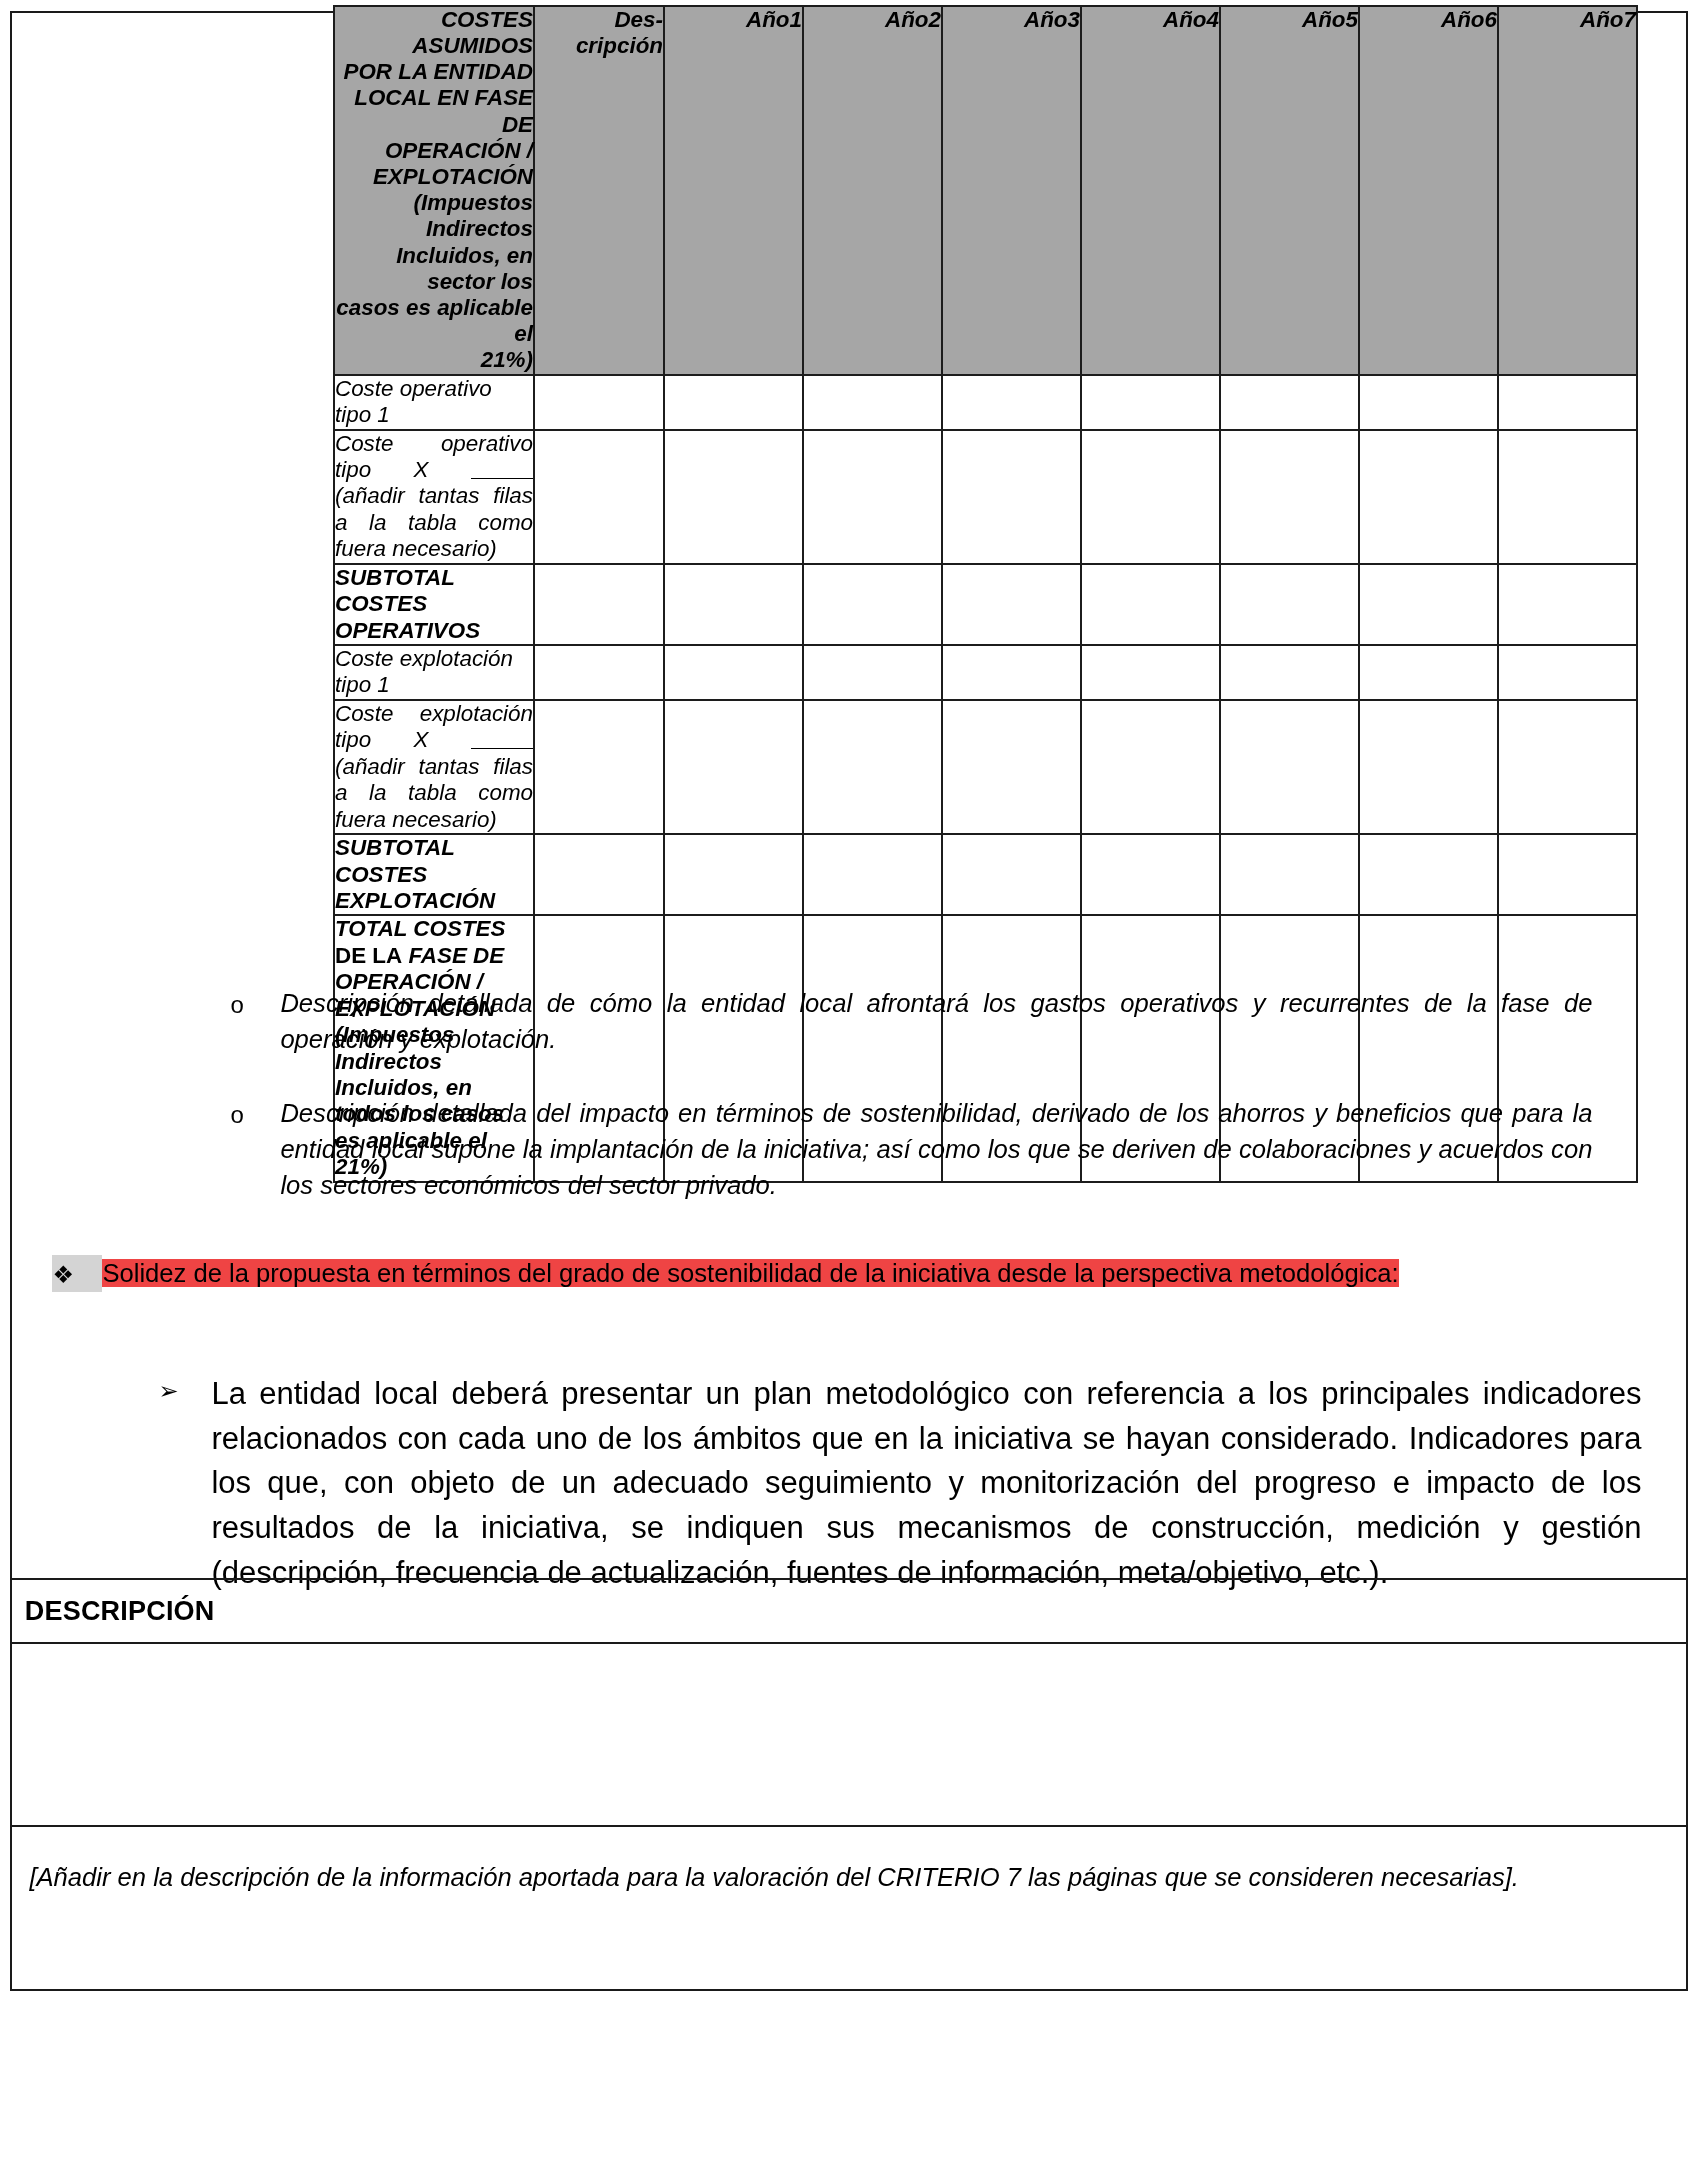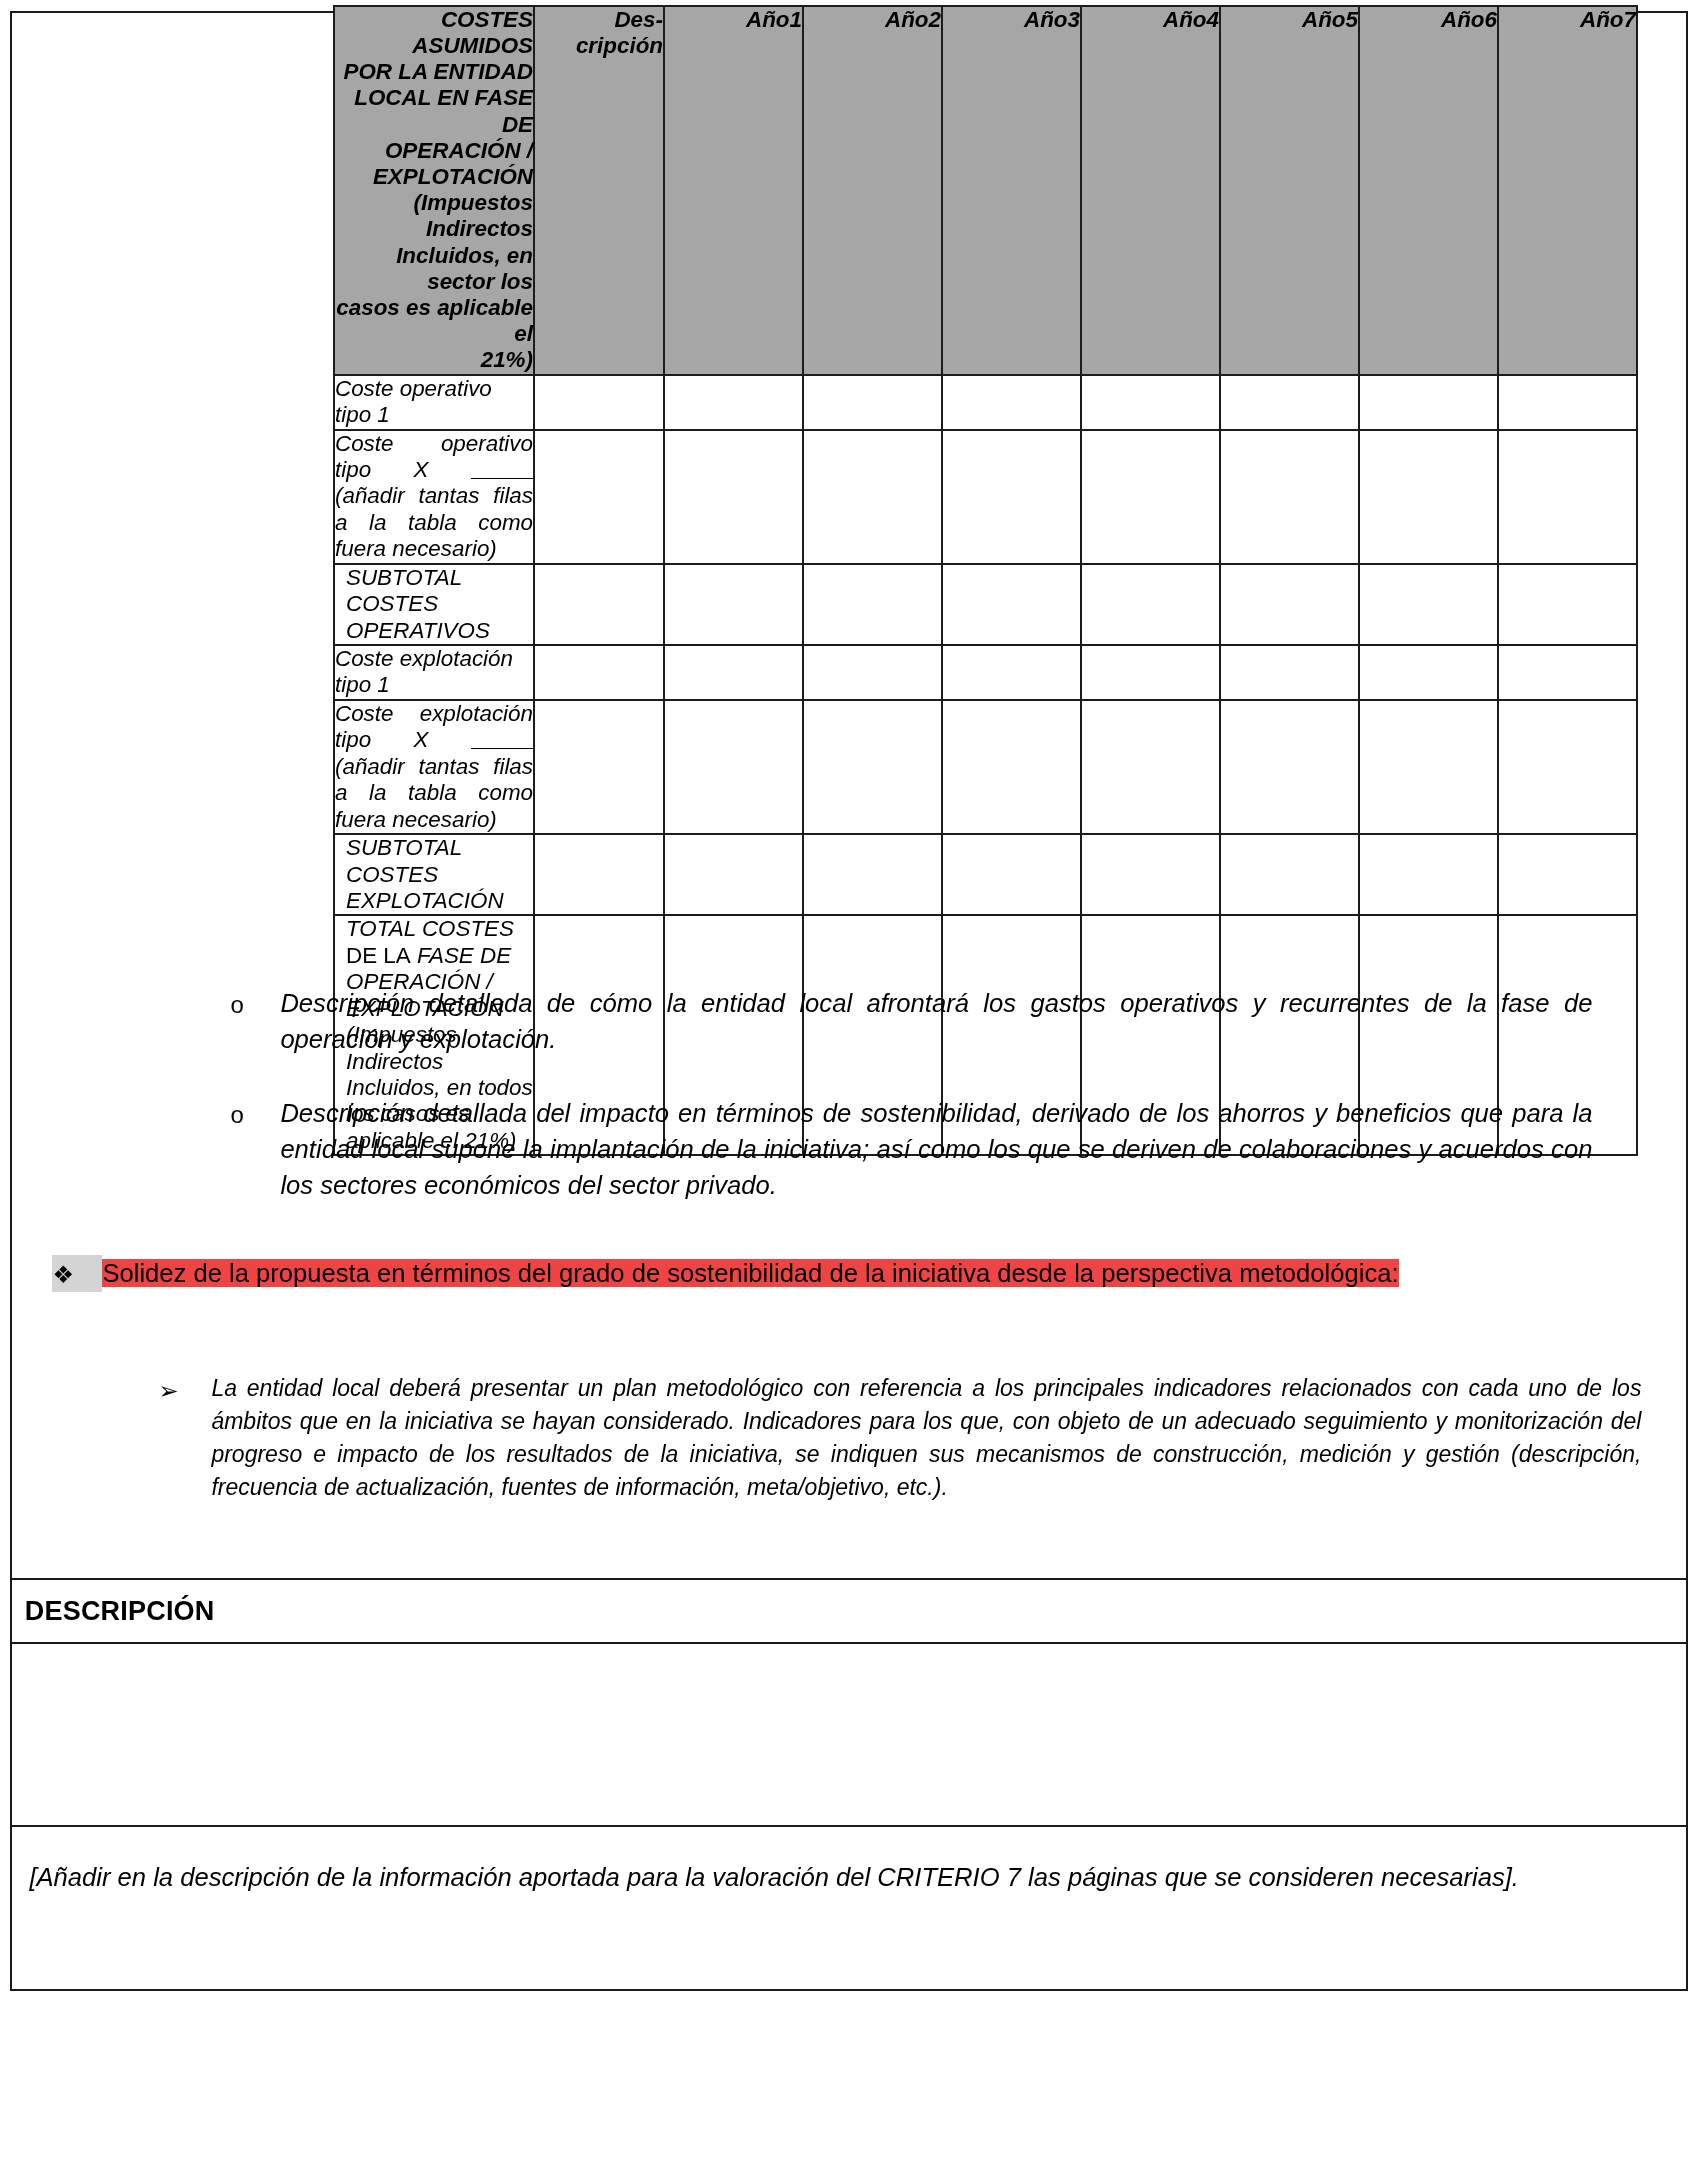--- a/index.html
+++ b/index.html
@@ -65,22 +65,21 @@
   td.rowlabel {
     font-style: italic;
     font-size: 22.4px;
     line-height: 1.18;
     padding: 4.8px 6.4px 4.8px 8px;
     text-align: justify;
     text-align-last: left;
     hyphens: none;
   }
   td.rowlabel.bold {
-    font-weight: normal;
-    padding-left: 11px;
+    font-weight: bold;
   }
   td.rowlabel.single {
     text-align: left;
   }
   td.cell {
     background: #ffffff;
   }
   .u-line {
     display: inline-block;
     border-bottom: 1.6px solid #000;
@@ -176,22 +175,21 @@
   }
   .bullet-arrow .marker {
     width: 53px;
     flex: 0 0 53px;
     font-size: 24px;
     line-height: 1.44;
     padding-top: 2.4px;
   }
   .bullet-arrow .btext {
     flex: 1;
-    font-style: italic;
-    font-size: 23px;
+    font-size: 31px;
     line-height: 1.44;
     text-align: justify;
     text-align-last: left;
   }
 
   
   #desc-band {
     position: absolute;
     left: 10.4px;
     top: 1578px;

